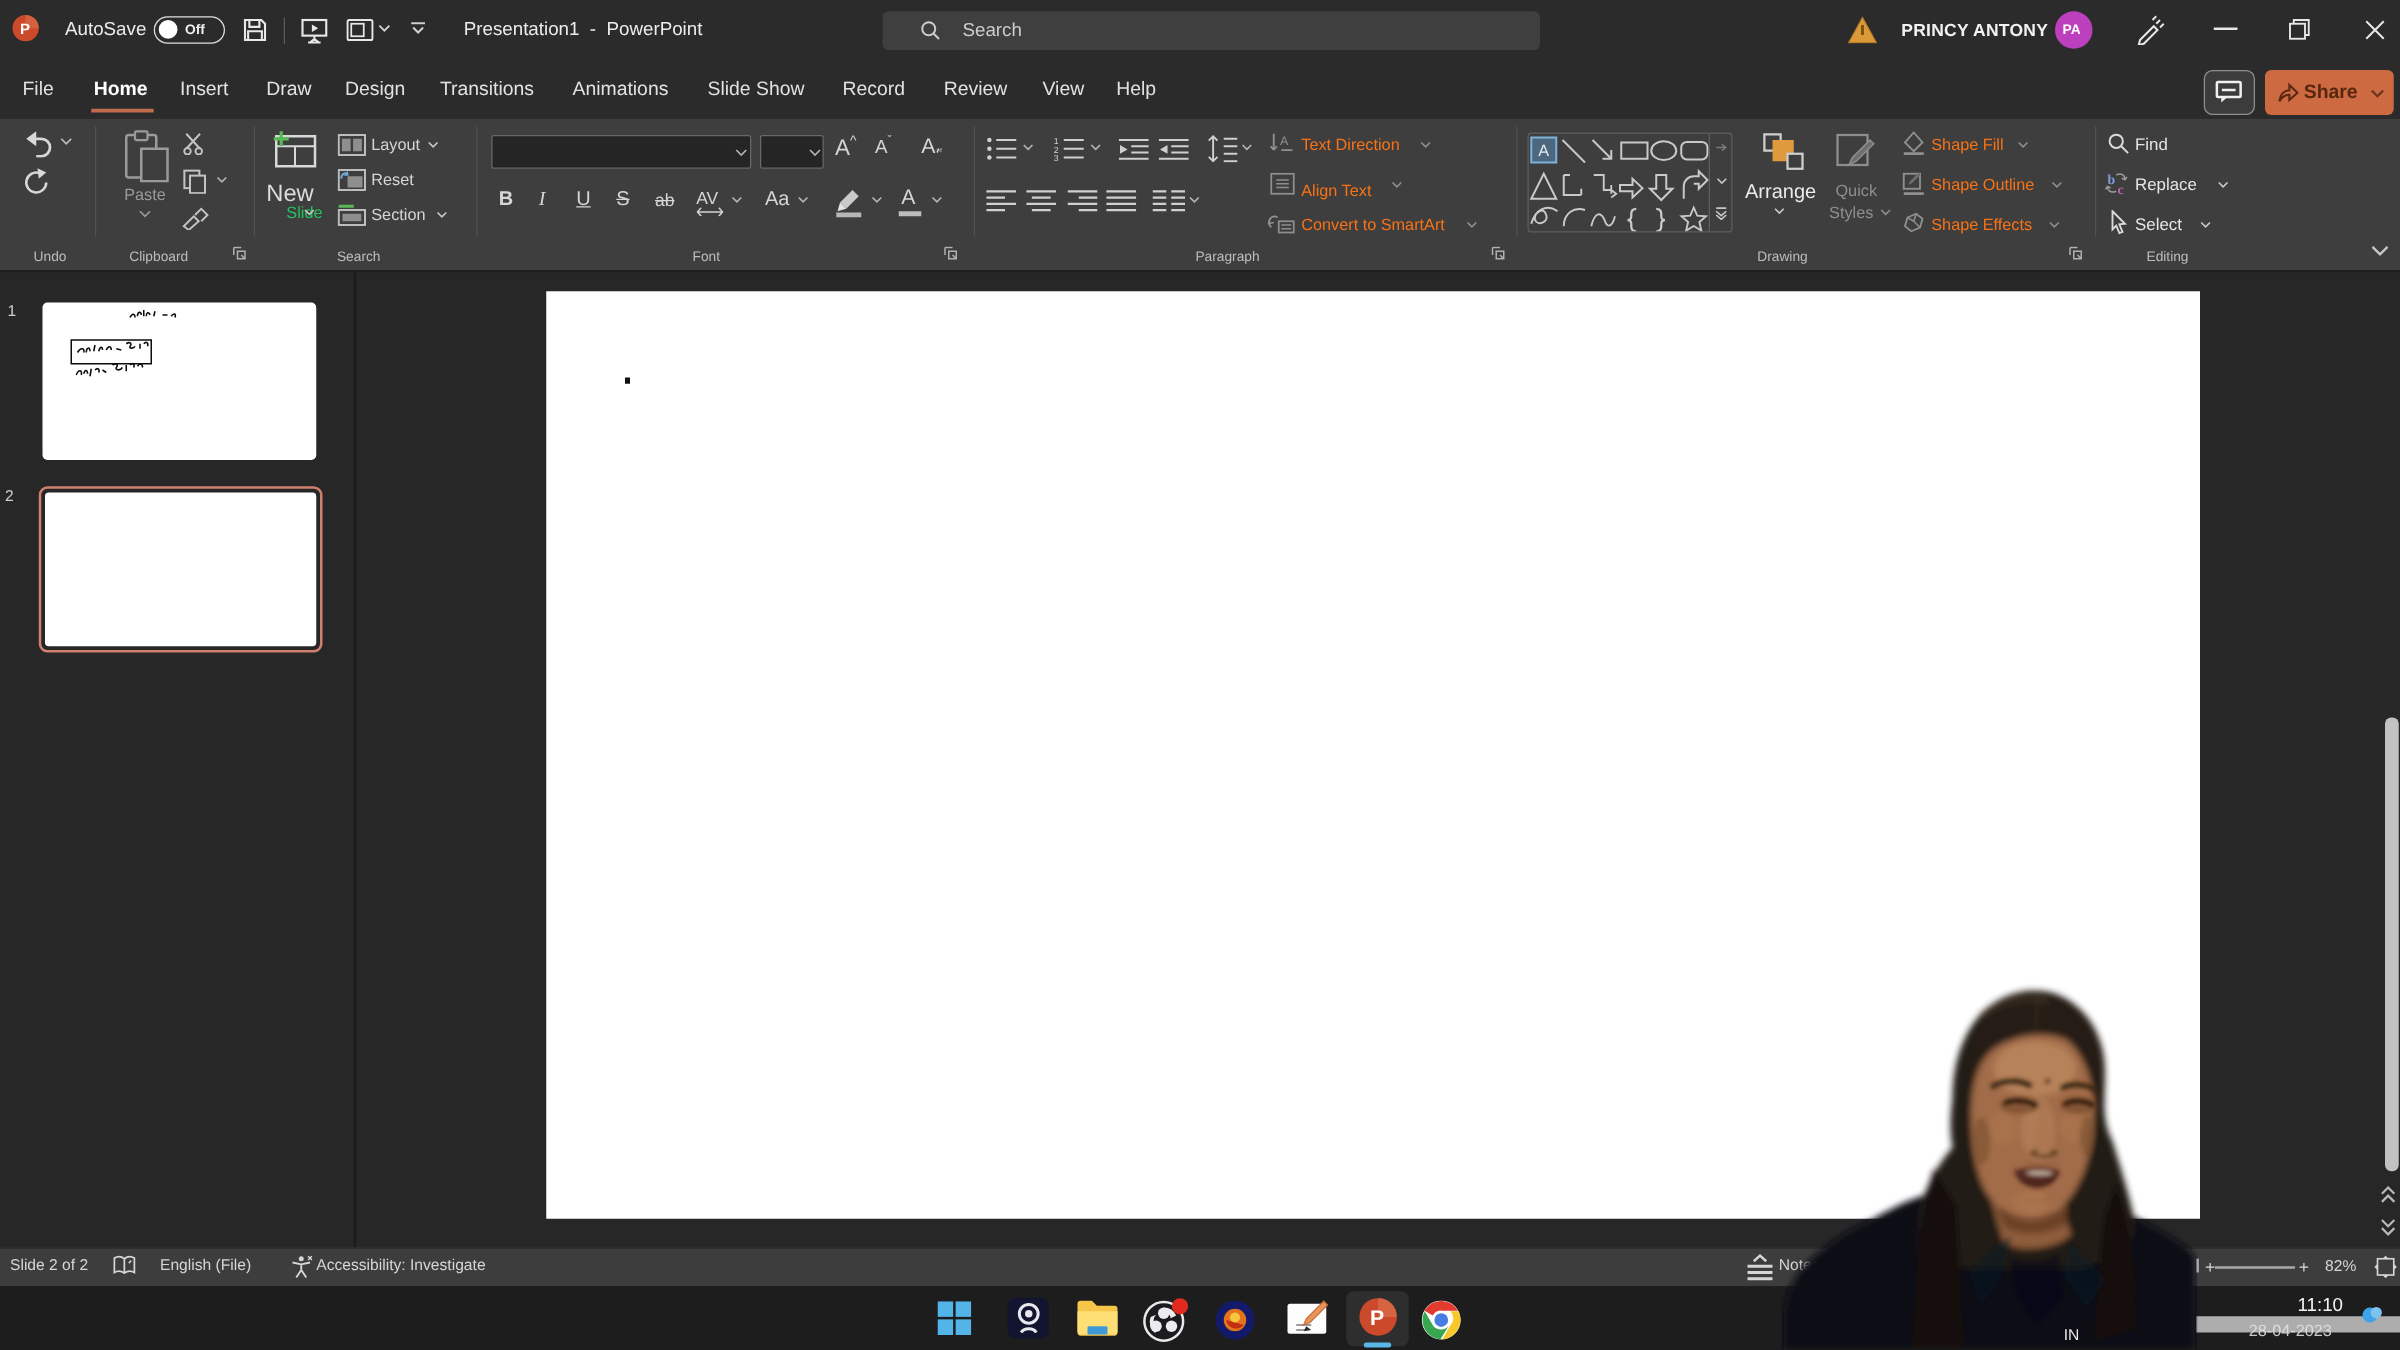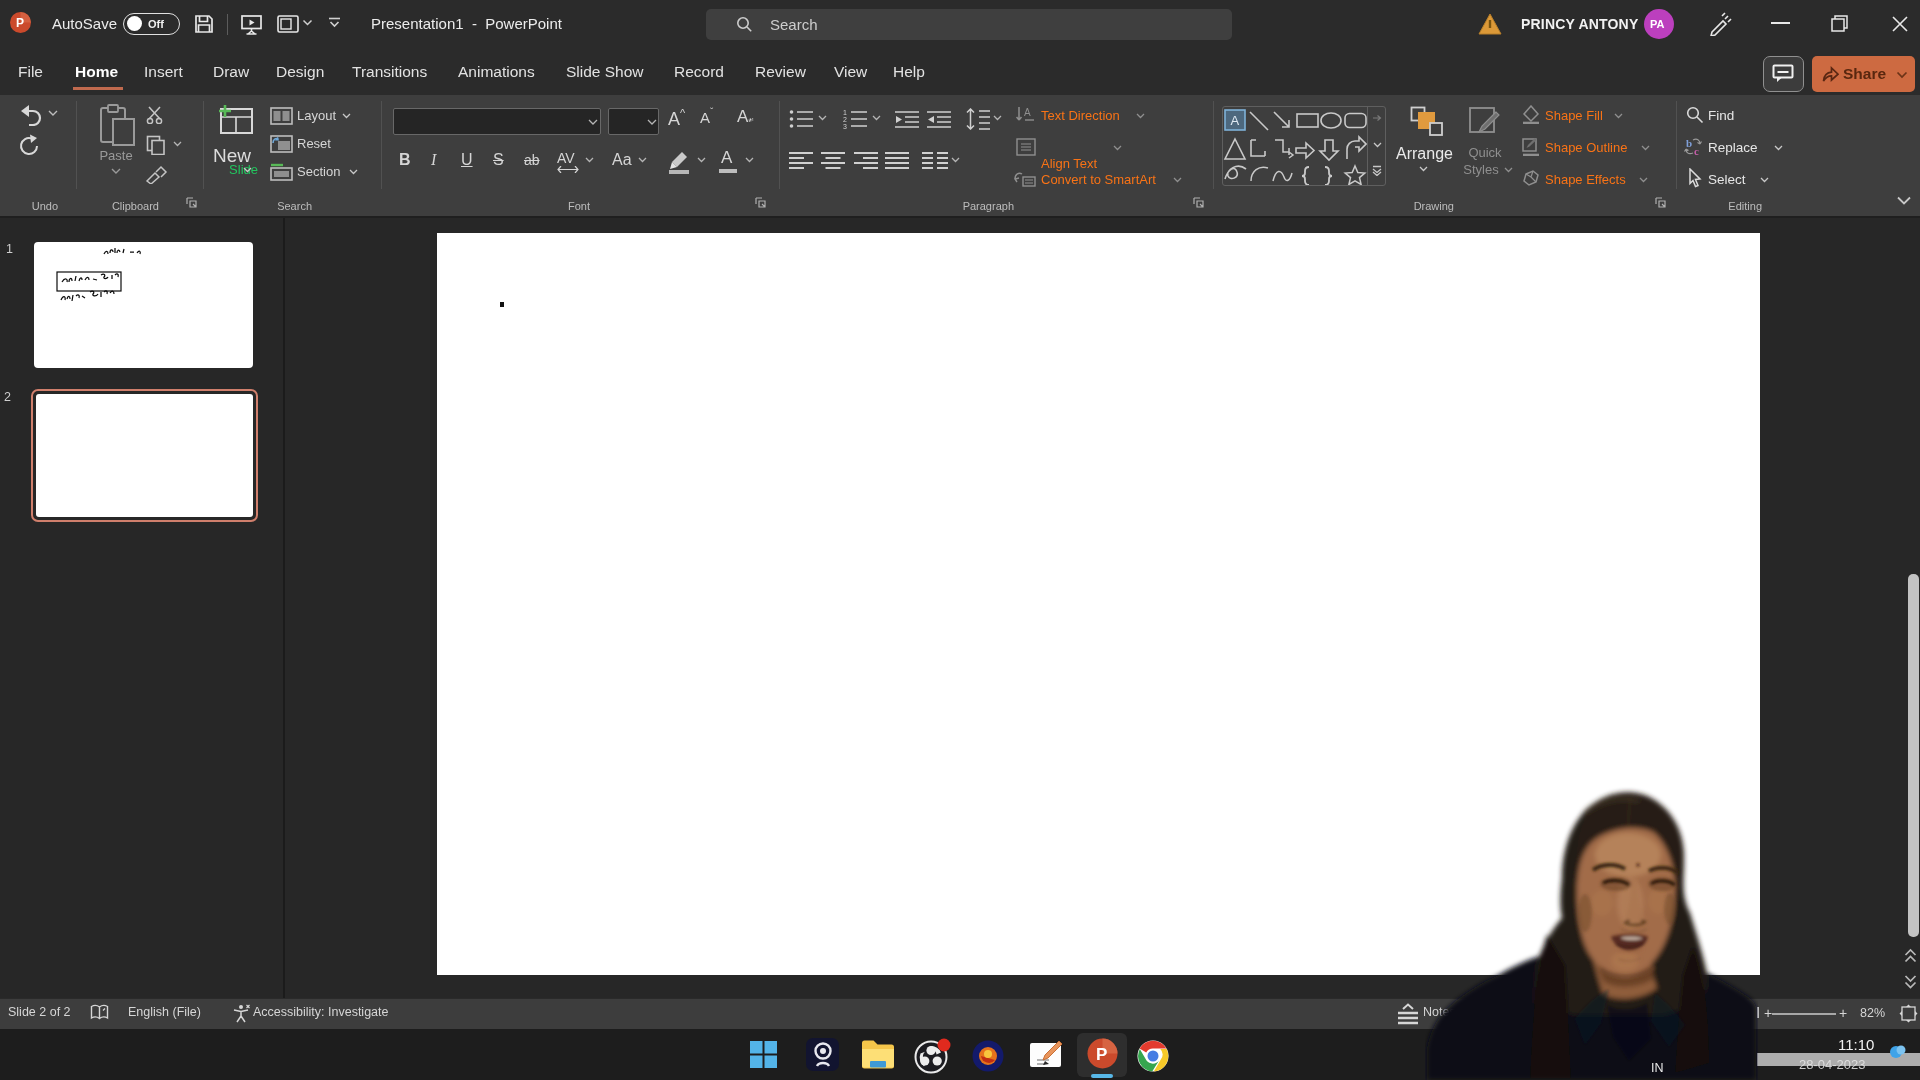--- a/index.html
+++ b/index.html
@@ -9,21 +9,21 @@
   #stage { position:relative; width:1920px; height:1080px; }
   
   #titlebar { left:0; top:0; width:1920px; height:48px; background:#2b2b2b; }
   #menubar { left:0; top:48px; width:1920px; height:47px; background:#2b2b2b; }
   #ribbon { left:0; top:95px; width:1920px; height:121px; background:#3e3e3e; }
   #ribbonline { left:0; top:216px; width:1920px; height:2px; background:#1f1f1f; }
   #content { left:0; top:218px; width:1920px; height:780px; background:#272727; }
   #statusbar { left:0; top:998px; width:1920px; height:31px; background:#3d3d3d; border-top:1px solid #2a2a2a;}
   #taskbar { left:0; top:1029px; width:1920px; height:51px; background:#1d1d1d; }
   .tab { position:absolute; top:15px; font-size:15.5px; color:#e2e2e2; }
-  .glabel { position:absolute; top:105px; font-size:11px; color:#bdbdbd; text-align:right; }
+  .glabel { position:absolute; top:105px; font-size:11px; color:#bdbdbd; text-align:center; }
   .gsep { position:absolute; top:6px; height:88px; width:1px; background:#515151; }
   .rtext { font-size:13px; color:#d6d6d6; }
   .dim { color:#f97316; }
 </style>
 </head>
 <body>
 <div id="stage">
   <div class="abs" id="titlebar">
 
     <svg class="abs" style="left:9px;top:11px" width="23" height="23" viewBox="0 0 23 23">
@@ -322,21 +322,21 @@
       <path d="M9 14 h9" stroke="#8f8f8f" stroke-width="1.4"></path>
     </svg>
     <div class="abs rtext dim" style="left:1041px;top:13px">Text Direction</div>
     <svg class="abs" style="left:1136px;top:18px" width="9" height="7" viewBox="0 0 9 7">
         <path d="M1 1 l3.5 3.5 l3.5 -3.5" fill="none" stroke="#8f8f8f" stroke-width="1.3"></path>
       </svg>
     <svg class="abs" style="left:1016px;top:43px" width="20" height="18" viewBox="0 0 20 18">
       <rect x="1" y="1" width="18" height="16" fill="none" stroke="#8f8f8f" stroke-width="1.4"></rect>
       <path d="M5 6 h10 M5 9 h10 M5 12 h10" stroke="#8f8f8f" stroke-width="1.2"></path>
     </svg>
-    <div class="abs rtext dim" style="left:1041px;top:61px">Align Text</div>
+    <div class="abs rtext dim" style="left:1041px;top:50px">Align Text</div>
     <svg class="abs" style="left:1113px;top:50px" width="9" height="7" viewBox="0 0 9 7">
         <path d="M1 1 l3.5 3.5 l3.5 -3.5" fill="none" stroke="#8f8f8f" stroke-width="1.3"></path>
       </svg>
     <svg class="abs" style="left:1014px;top:75px" width="22" height="18" viewBox="0 0 22 18">
       <path d="M1 9 C1 4 5 2 8 4 M3 12 L1 9 L5 8" fill="none" stroke="#8f8f8f" stroke-width="1.4"></path>
       <rect x="9" y="7" width="12" height="9" fill="none" stroke="#8f8f8f" stroke-width="1.4"></rect>
       <path d="M11 10 h8 M11 13 h8" stroke="#8f8f8f" stroke-width="1.1"></path>
     </svg>
     <div class="abs rtext dim" style="left:1041px;top:77px">Convert to SmartArt</div>
     <svg class="abs" style="left:1173px;top:82px" width="9" height="7" viewBox="0 0 9 7">

